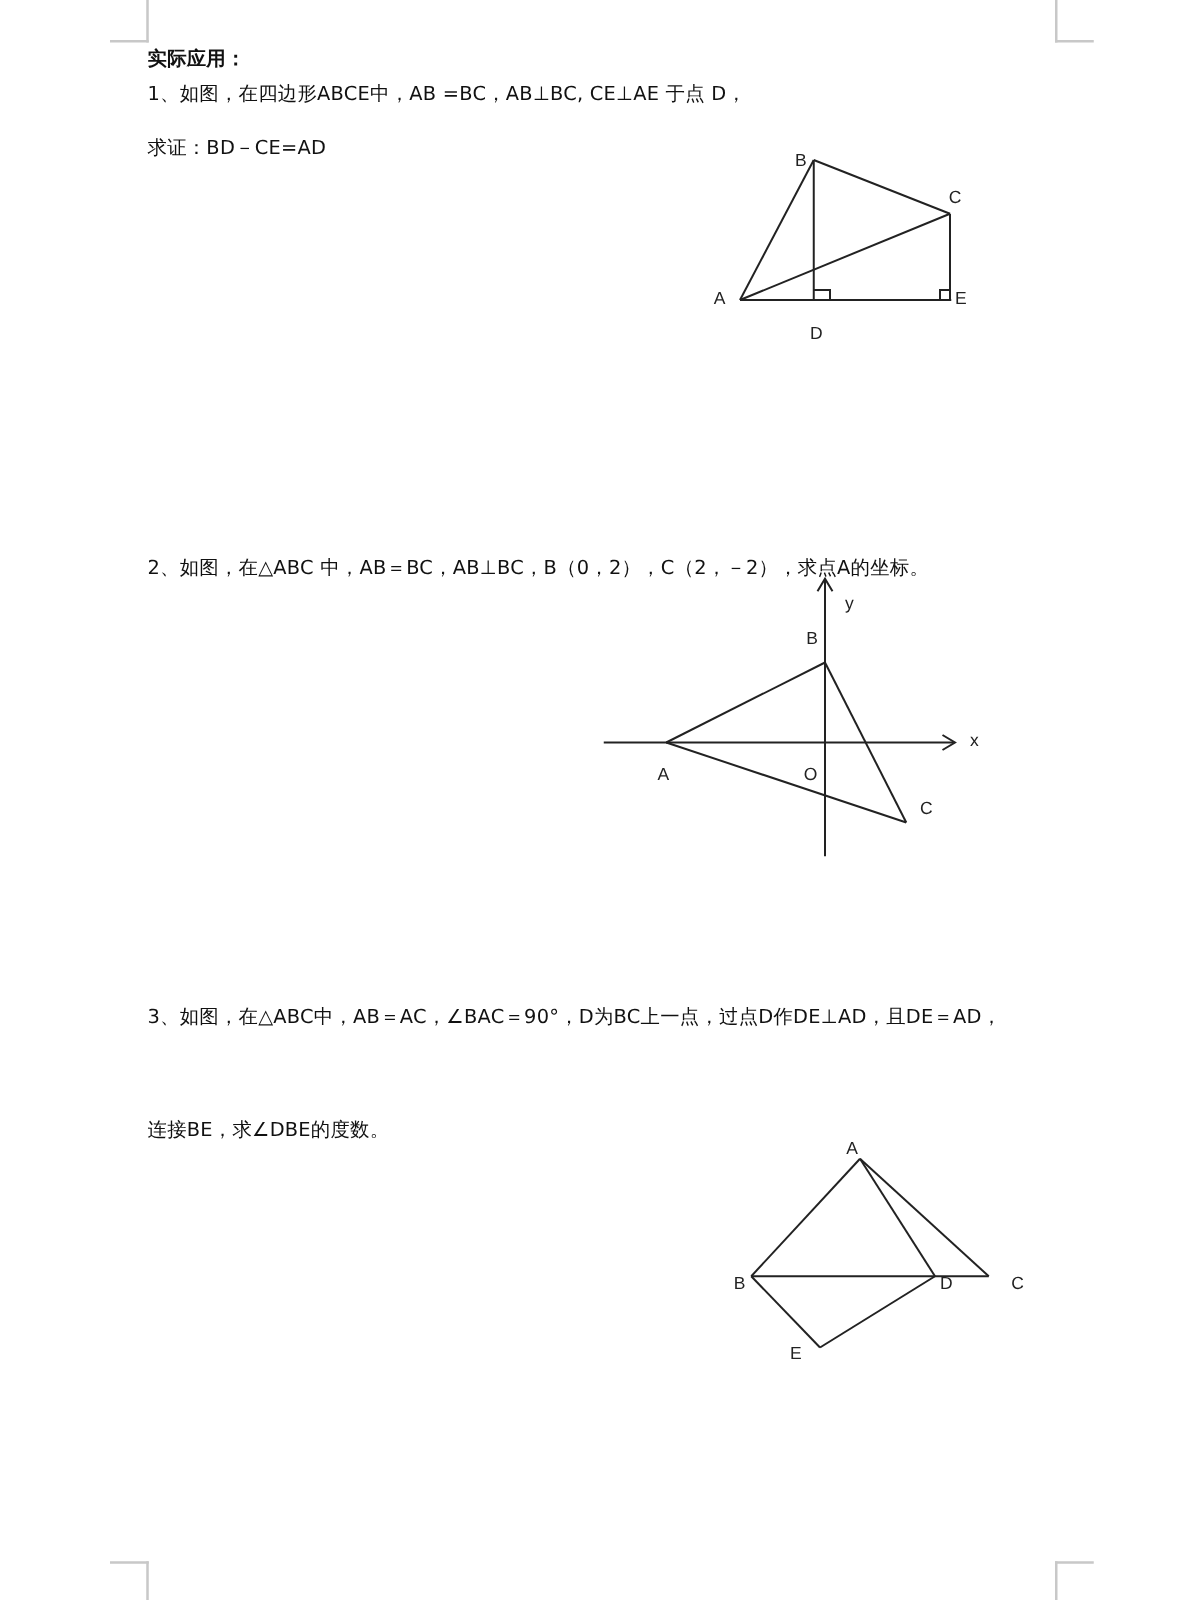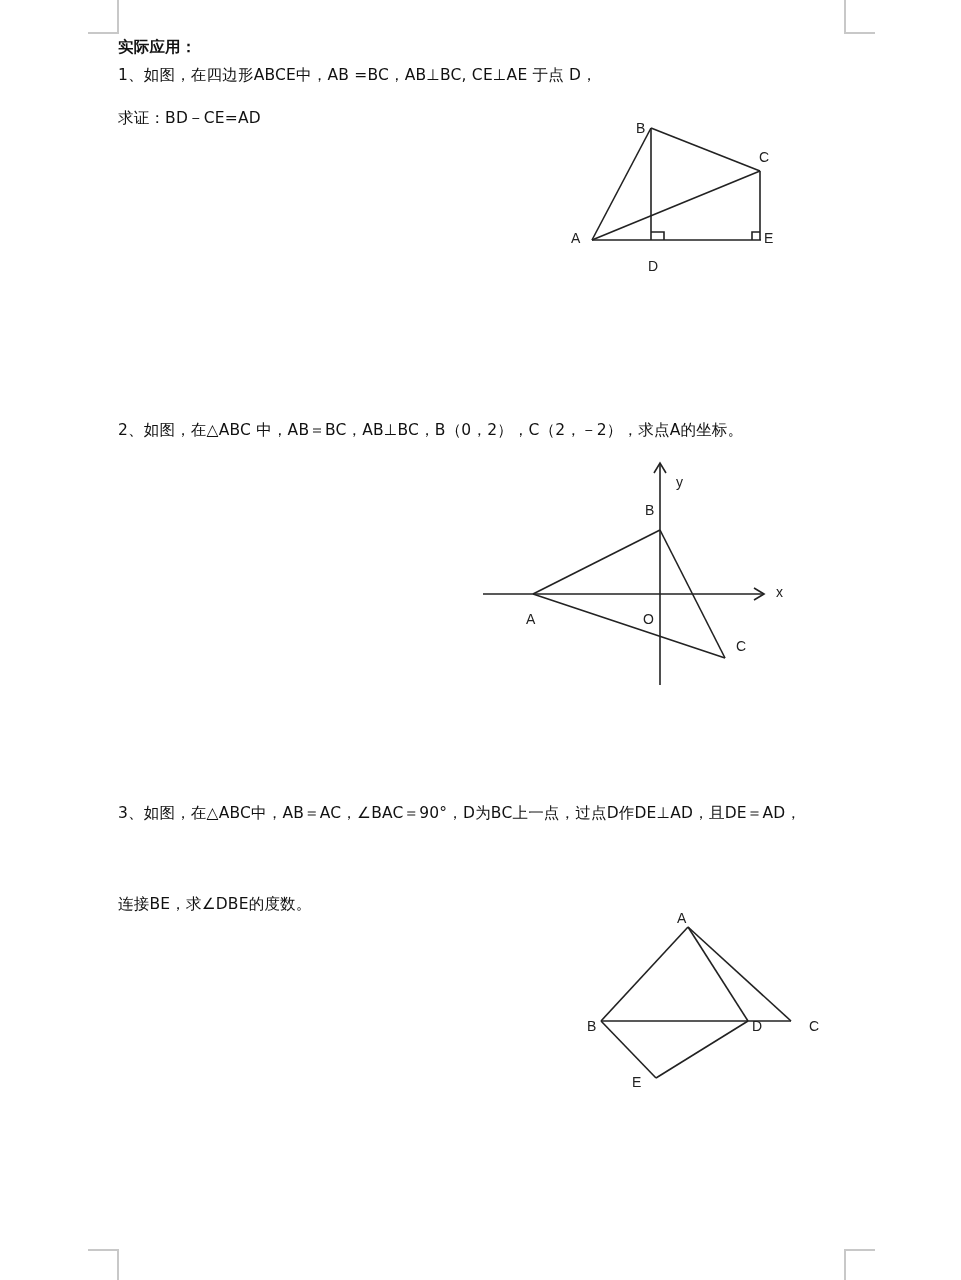--- a/index.html
+++ b/index.html
@@ -41,21 +41,21 @@
     <polyline points="752,240 752,232 760,232"></polyline>
     <text x="636" y="133">B</text>
     <text x="759" y="162">C</text>
     <text x="571" y="243">A</text>
     <text x="764" y="243">E</text>
     <text x="648" y="271">D</text>
   </svg>
 </div>
 
 <div>
-  <div class="text-line" style="top:420px;">2、如图，在△ABC 中，AB＝BC，AB⊥BC，B（0，2），C（2，－2），求点A的坐标。</div>
+  <div class="text-line" style="top:444px;">2、如图，在△ABC 中，AB＝BC，AB⊥BC，B（0，2），C（2，－2），求点A的坐标。</div>
 
   <svg class="fig" style="left:0;top:0;" width="961" height="720">
 
     <line x1="483" y1="594" x2="763" y2="594"></line>
     <polyline points="754,588 764,594 754,600"></polyline>
     <line x1="660" y1="685" x2="660" y2="463"></line>
     <polyline points="654,473 660,463 666,473"></polyline>
 
     <line x1="533" y1="594" x2="660" y2="530"></line>
     <line x1="660" y1="530" x2="725" y2="658"></line>

